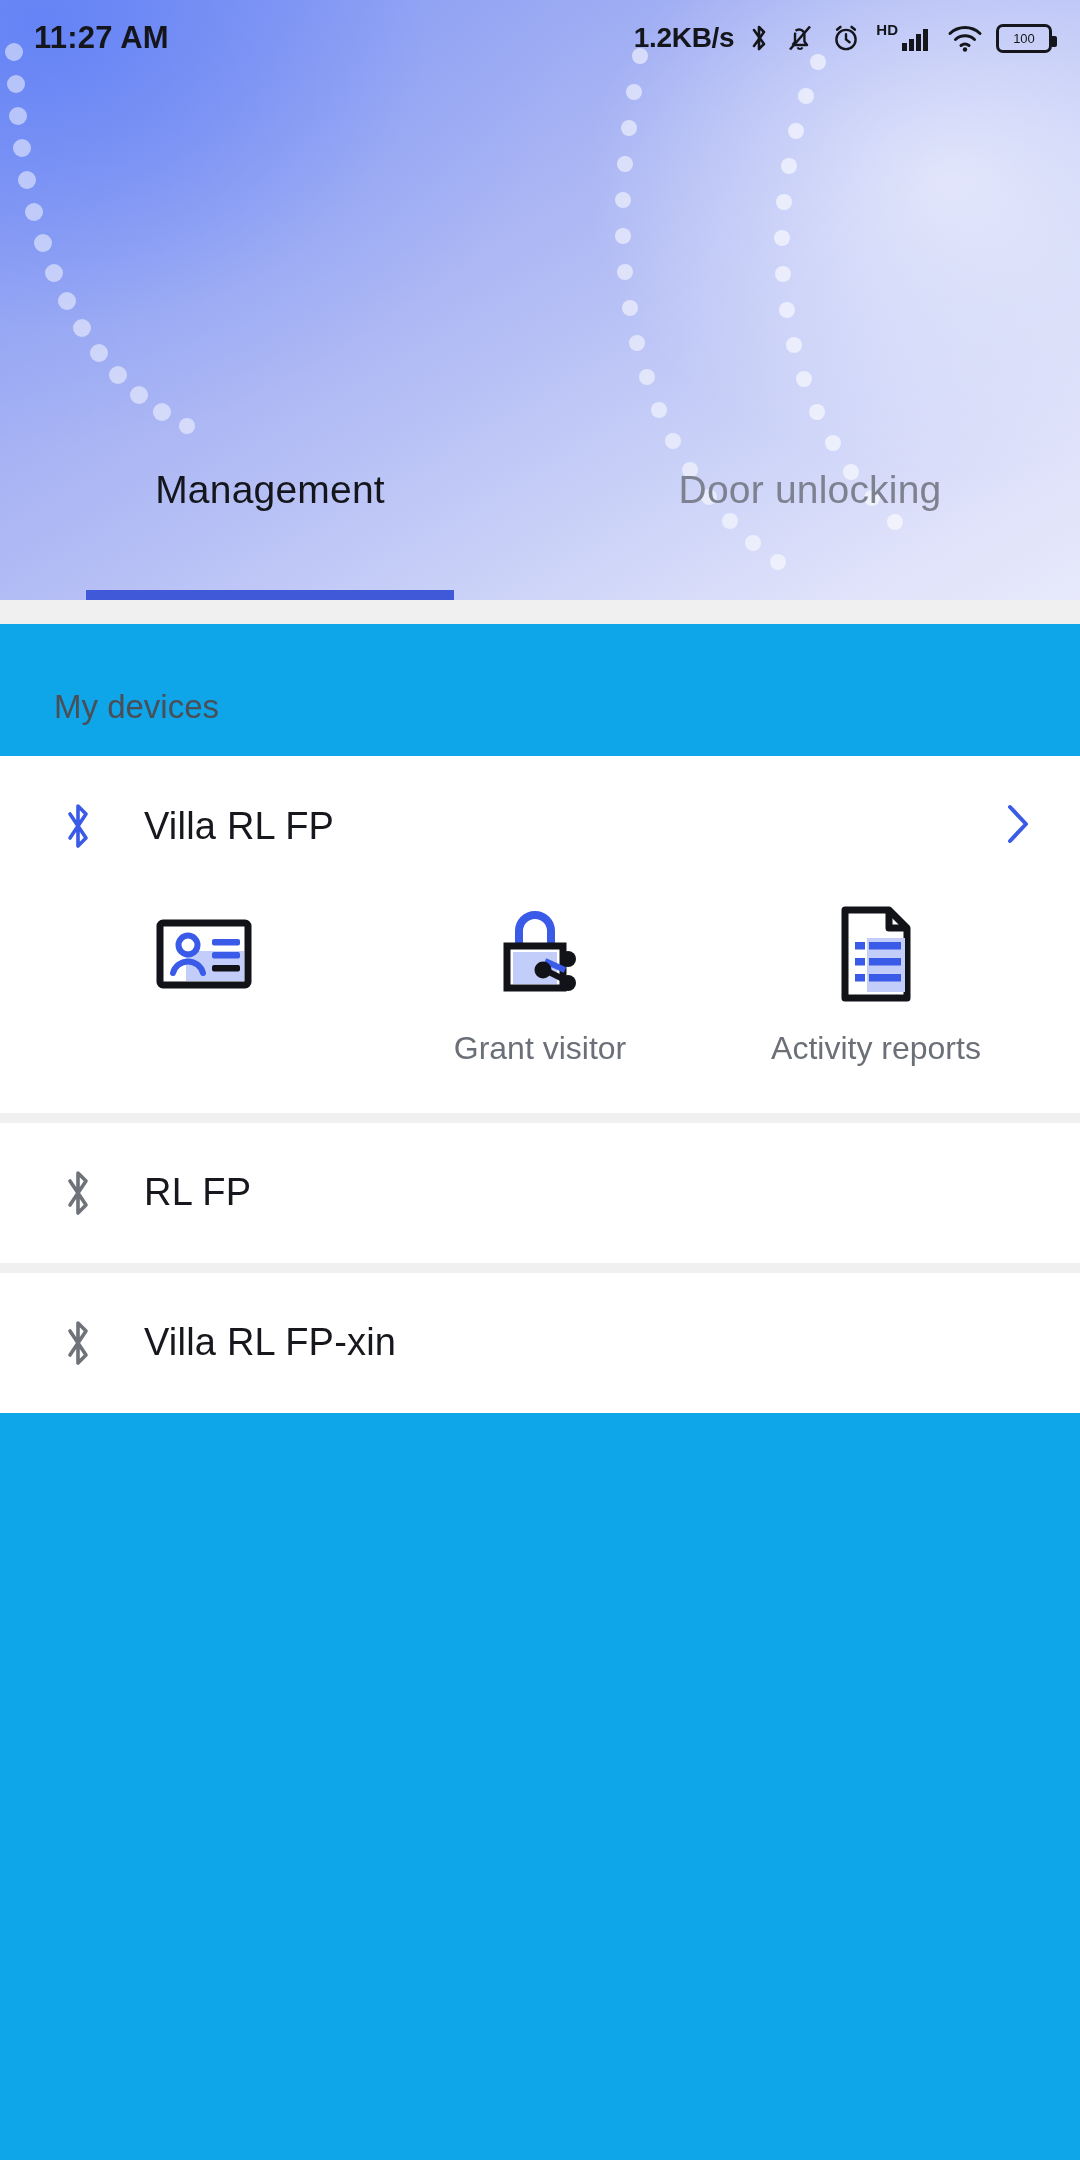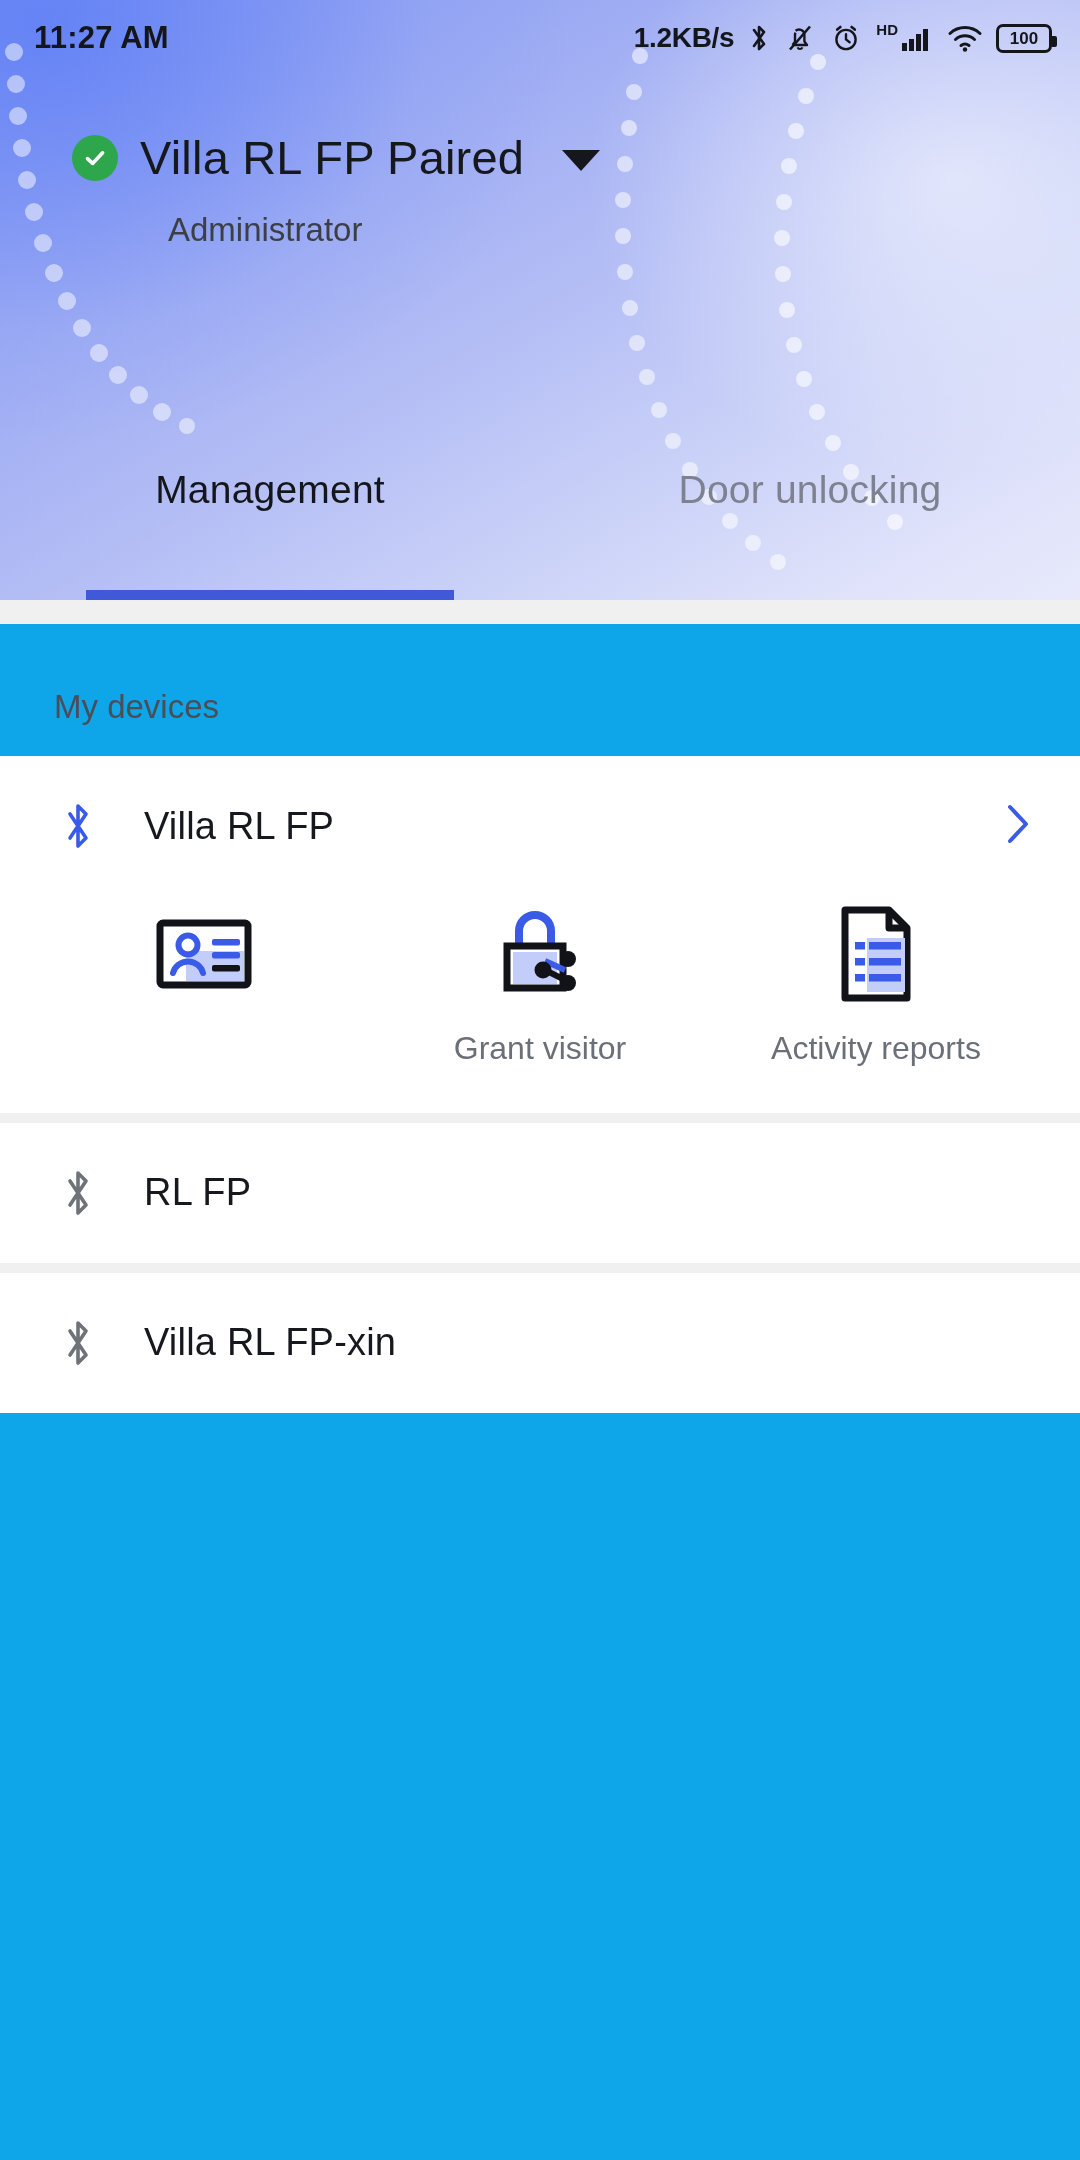--- a/index.html
+++ b/index.html
@@ -36,21 +36,21 @@
   .si { display:block; }
   .batt {
     position:relative; display:flex; align-items:center;
     width:56px; height:29px; border:3px solid #14161c; border-radius:7px;
     justify-content:center;
   }
   .batt::after {
     content:""; position:absolute; right:-8px; top:9px;
     width:5px; height:11px; background:#14161c; border-radius:0 2px 2px 0;
   }
-  .batt span { font-size:17px; font-weight:700; line-height:1; }
+  .batt span { font-size:13px; font-weight:400; line-height:1; }
   .hd-wrap { display:flex; align-items:flex-end; gap:2px; }
   .hd-label { font-size:15px; font-weight:700; line-height:1; margin-bottom:18px; }
 
   
   .device-head { position:absolute; left:0; top:130px; width:100%; }
   .device-title-row {
     display:flex; align-items:center; gap:22px; padding-left:72px;
   }
   .check-circle {
     width:46px; height:46px; border-radius:50%;
@@ -215,32 +215,20 @@
           <path d="M8.5 16.5 A14 14 0 0 1 27.5 16.5" fill="none" stroke="#14161c" stroke-width="3" stroke-linecap="round"></path>
           <path d="M14 22.5 A6.5 6.5 0 0 1 22 22.5" fill="none" stroke="#14161c" stroke-width="3" stroke-linecap="round"></path>
           <circle cx="18" cy="26.5" r="2.2" fill="#14161c"></circle>
         </svg>
         <span class="batt">
           <span>100</span>
         </span>
       </div>
     </div>
 
-    <div class="device-head">
-      <div class="device-title-row">
-        <span class="check-circle">
-          <svg width="28" height="28" viewBox="0 0 28 28">
-            <path d="M6.5 14.6 L11.6 19.4 L21.6 8.8" fill="none" stroke="#ffffff" stroke-width="3.6" stroke-linecap="round" stroke-linejoin="round"></path>
-          </svg>
-        </span>
-        <span class="device-title">Villa RL FP Paired</span>
-        <span class="caret-down"></span>
-      </div>
-      <div class="device-role">Administrator</div>
-    </div>
 
     <div class="tabs">
       <div class="tab active">
         <span class="tab-label">Management</span>
         <span class="tab-underline"></span>
       </div>
       <div class="tab inactive">
         <span class="tab-label">Door unlocking</span>
       </div>
     </div>

